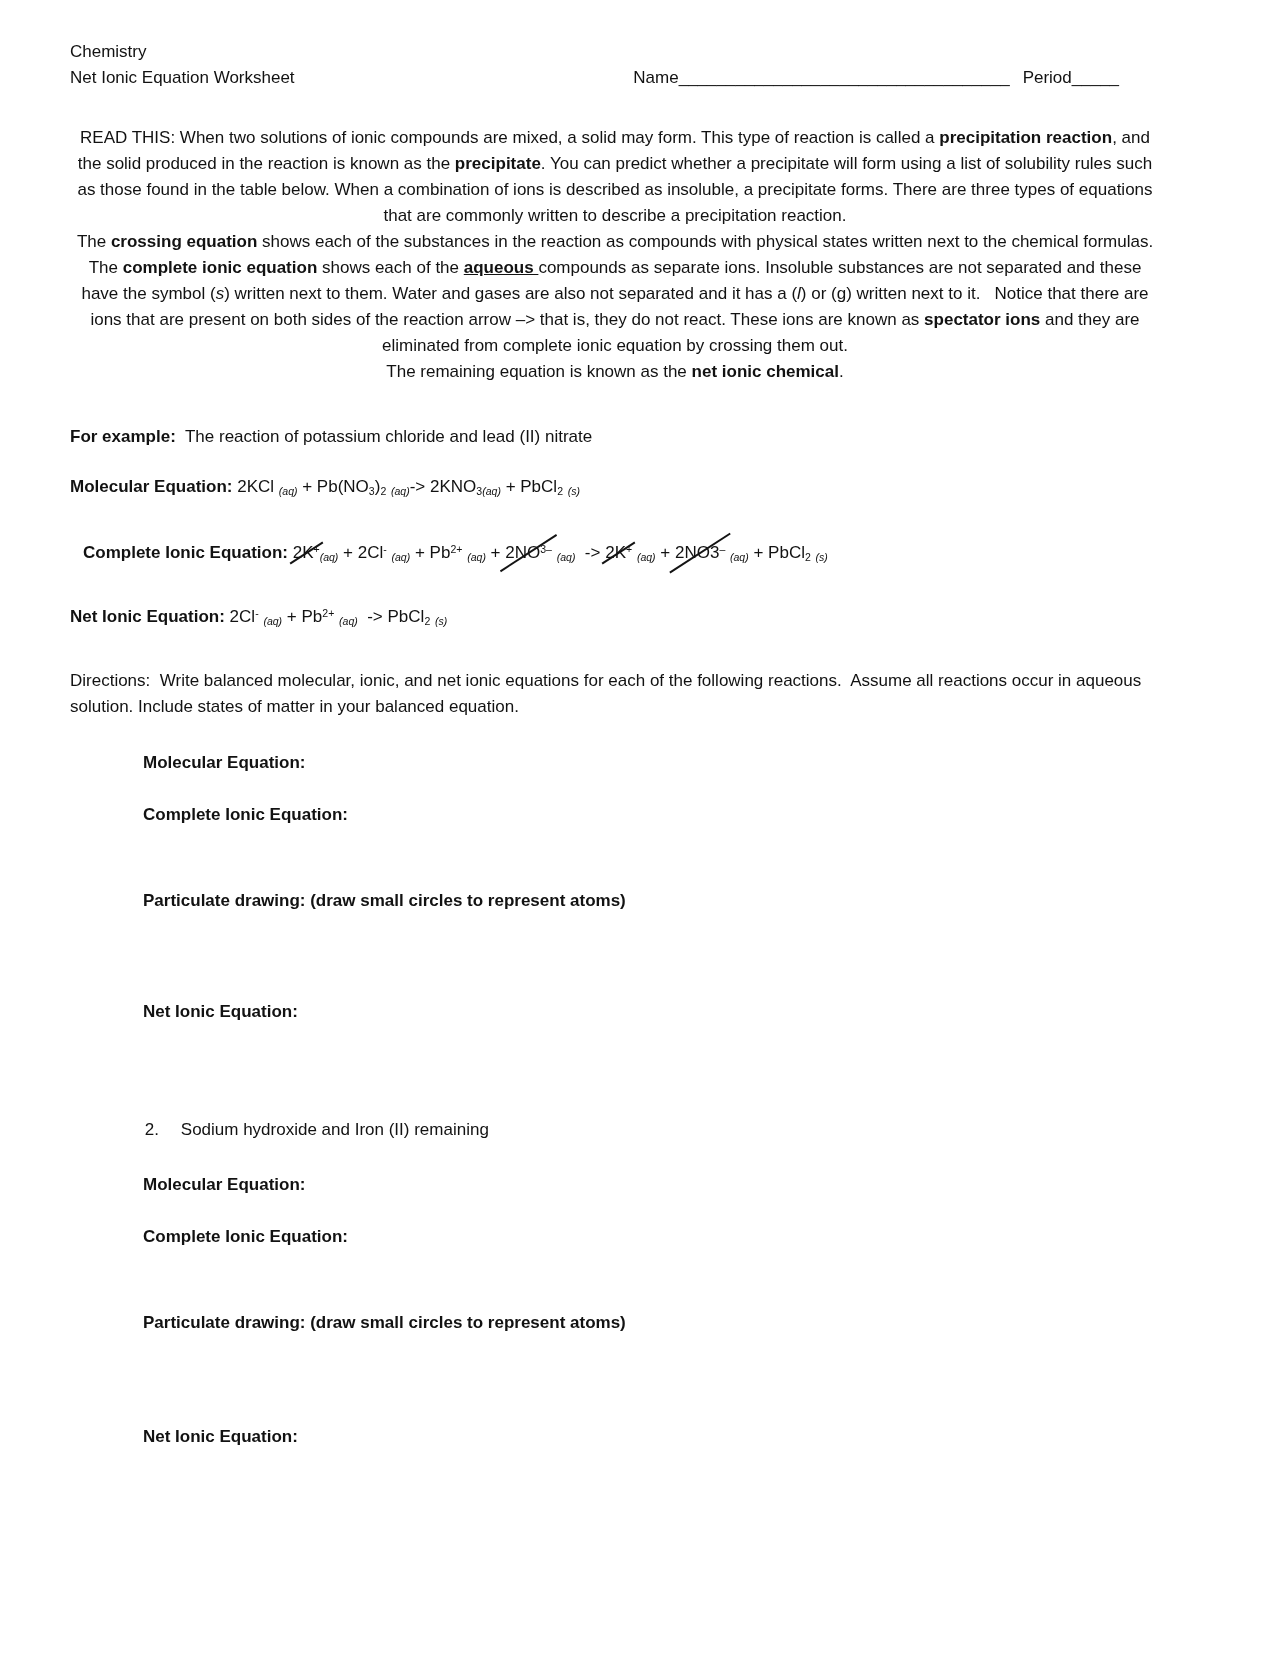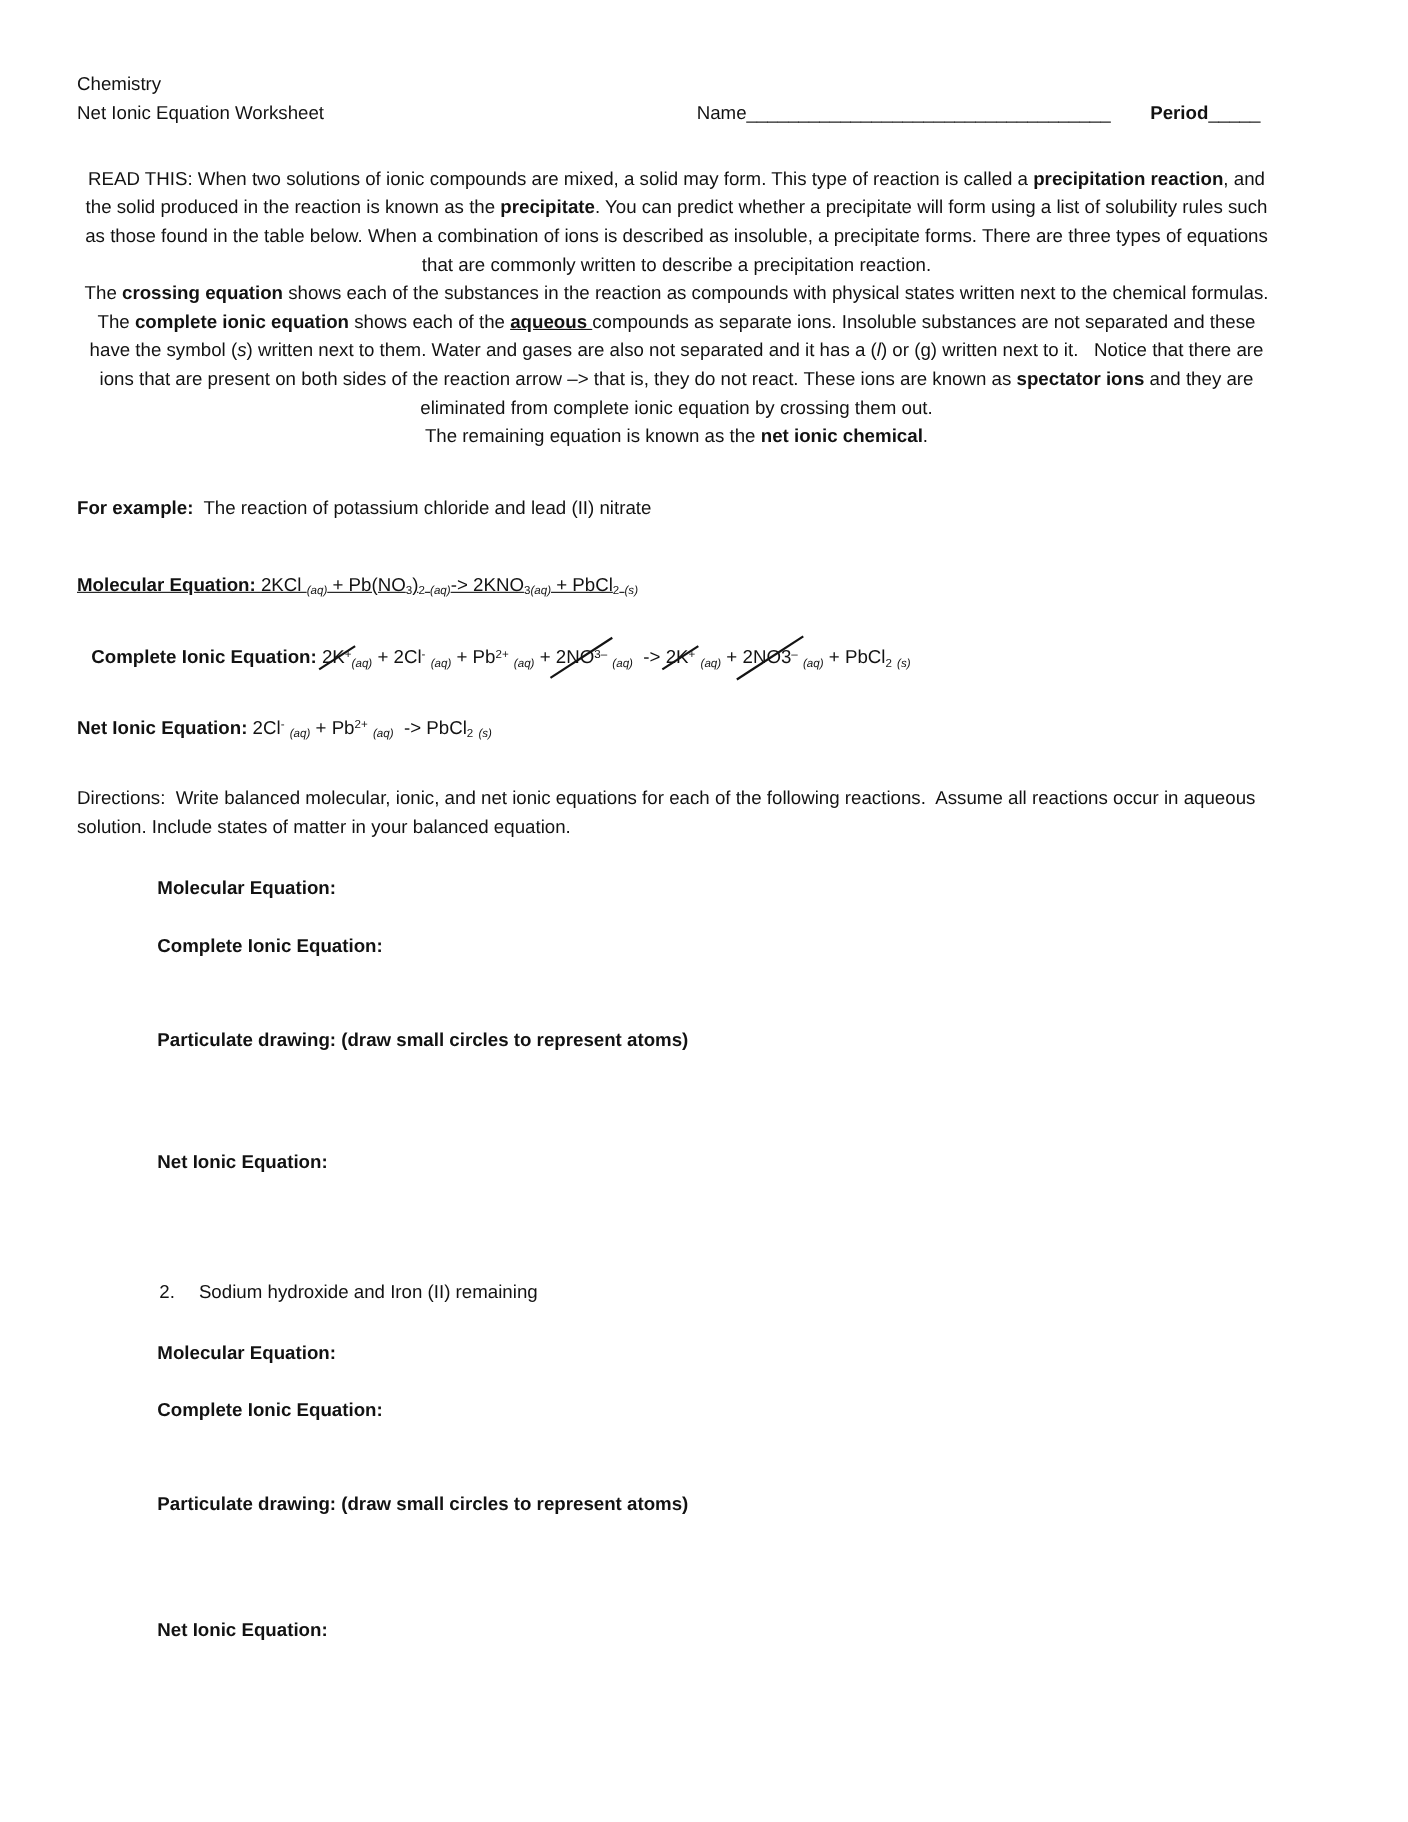--- a/index.html
+++ b/index.html
@@ -10,21 +10,21 @@
     width: 1280px;
     height: 1656px;
     overflow: hidden;
     font-family: "Liberation Sans", sans-serif;
     color: #121212;
   }
   .page {
     box-sizing: border-box;
     width: 1280px;
     height: 1404px;
-    padding: 64px 70px 0 70px;
+    padding: 39px 70px 0 70px;
   }
   .line, p {
     font-size: 17px;
     line-height: 26px;
     margin: 0;
     white-space: pre-wrap;
   }
   .intro p { max-width: 1090px; text-align: center; }
   .b { font-weight: bold; }
   .i { font-style: italic; }
@@ -38,25 +38,25 @@
     left: -22%;
     right: -22%;
     top: 46%;
     height: 0;
     border-top: 2.4px solid #141414;
     transform: rotate(-33deg);
   }
   
   .header { position: relative; }
   .header-right { position: absolute; left: 535px; top: 0; white-space: pre; }
-  .period-label { margin-left: 36px; font-weight: bold; }
+  .period-label { margin-left: 13px; }
   
   .intro { margin-top: 34px; }
   .ex-lead { margin-top: 39px; }
-  .ex-mol { margin-top: 44px; text-decoration: underline; }
+  .ex-mol { margin-top: 24px; }
   .ex-complete { margin-top: 40px; margin-left: 13px; }
   .ex-net { margin-top: 38px; }
   .directions { margin-top: 38px; max-width: 1090px; }
   .problems { margin-top: 30px; }
   .prob { margin-left: 37px; }
   .prob .num { display: inline-block; width: 36px; }
   .prob .lbl { margin-left: 36px; font-weight: bold; }
   .lbl-mol { margin-top: 3px; }
   .lbl-complete { margin-top: 26px; }
   .lbl-part { margin-top: 60px; }

